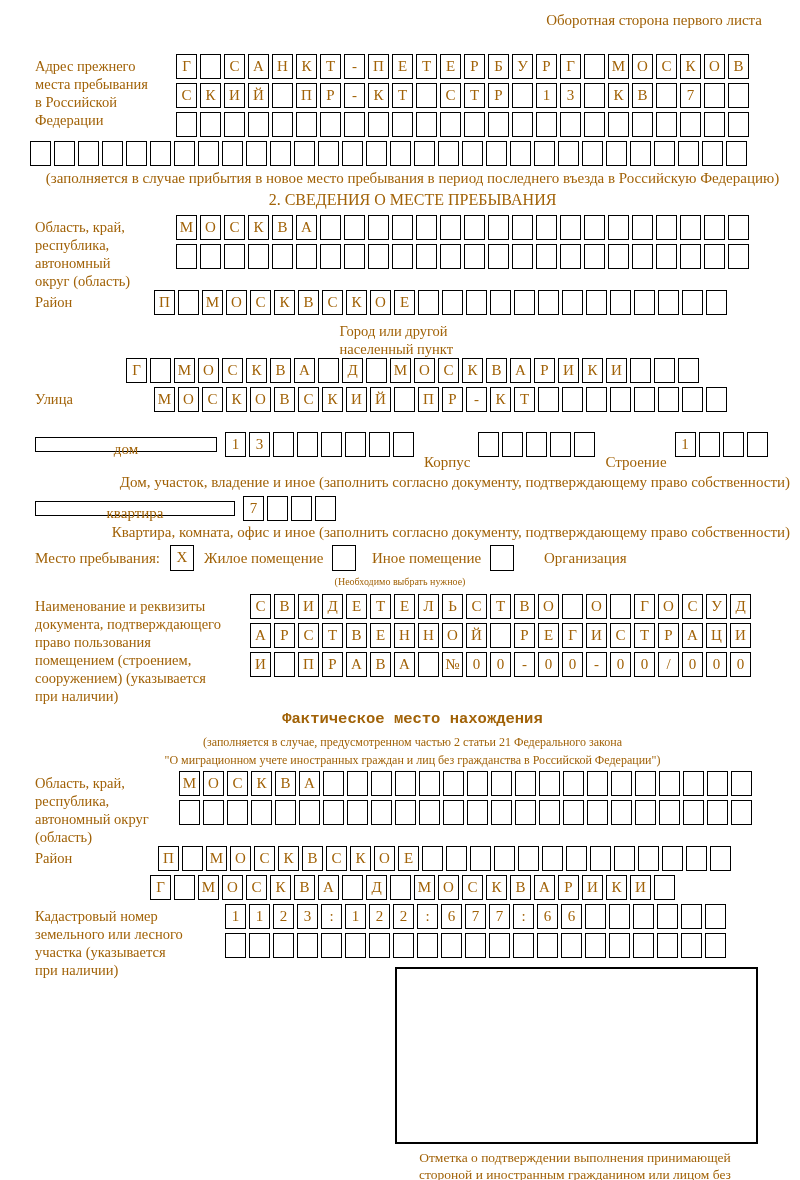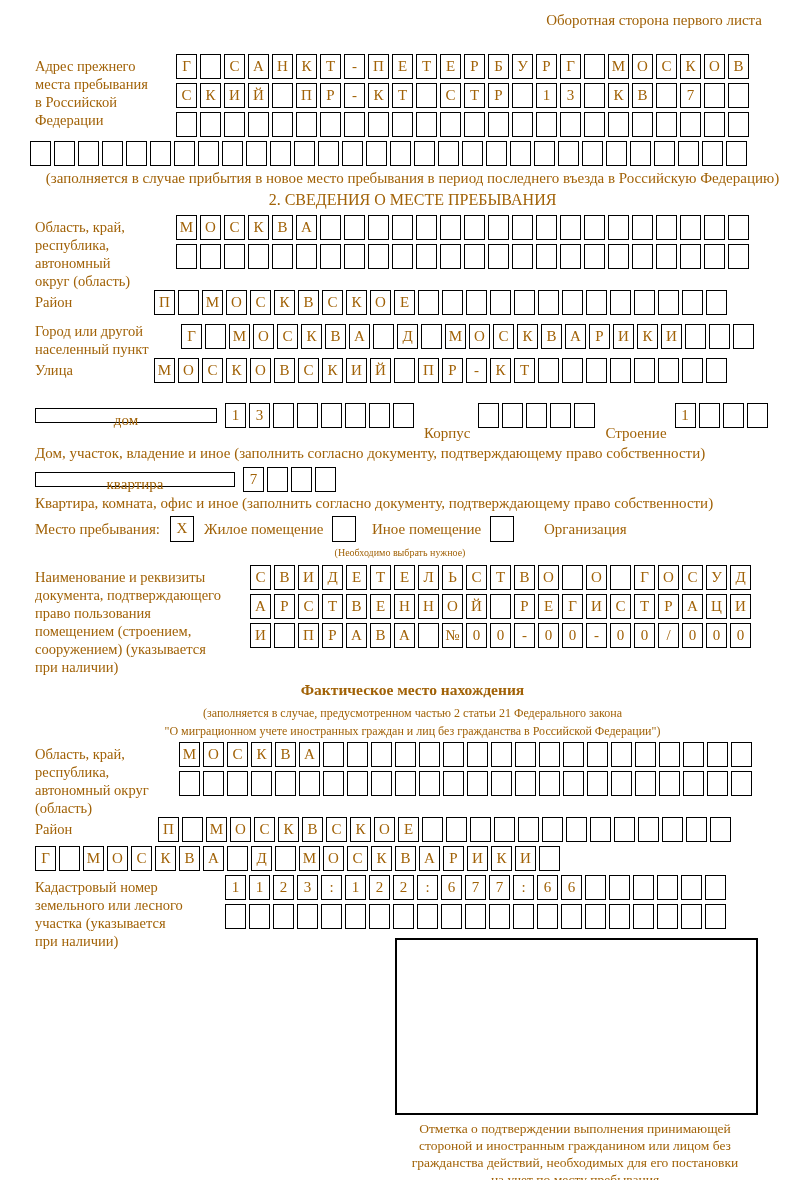--- a/index.html
+++ b/index.html
@@ -4,49 +4,49 @@
 <style>
   * { box-sizing: border-box; }
   html,body { margin:0; padding:0; background:#fff; }
   .page {
     width:800px; height:1180px; overflow:hidden;
     padding:10px 10px 0 35px;
     font-family:"Liberation Serif", serif; color:#a16207; background:#fff;
   }
   .hdr-right { text-align:right; font-size:15px; line-height:20px; padding-right:28px; margin-bottom:24px; }
   .frow { display:flex; align-items:flex-start; }
-  .frow.vcenter { align-items:center; }
+  .frow.vcenter { align-items:center;flex-direction:column; }
   .flabel { flex:0 0 auto; font-size:14.5px; line-height:18px; white-space:pre-line; padding-top:3px; }
   .boxcol { flex:0 0 auto; }
   .cellrow { display:flex; gap:3px; margin-bottom:4px; }
   .cellrow.inline { margin-bottom:0; }
   .cell {
     flex:0 0 auto; width:21px; height:25px; border:1.5px solid #000;
     font-size:15px; line-height:22px; text-align:center; overflow:hidden;
   }
   .cb { width:24px; height:26px; line-height:23px; }
   .fullrow { margin-left:-5px; }
   .note { font-size:15px; line-height:17px; }
   .center { text-align:center; }
   .sect-title { font-weight:normal; font-size:16px; line-height:20px; text-align:center; margin:3px 0 5px; }
-  .fact-title { font-weight:bold; font-size:15.5px; line-height:20px; text-align:center; margin:4px 0 4px; }
+  .fact-title { font-weight:bold; font-size:15.5px; line-height:20px; text-align:center; margin:4px 0 4px;font-family:Liberation Mono, monospace; }
   .fact-note { font-size:12px; line-height:18px; text-align:center; }
   .lw-prev{width:141px}.lw-obl{width:141px}.lw-rayon{width:119px}.lw-gorod{width:146px}
   .lw-ulitsa{width:119px}.lw-doc{width:215px}.lw-obl2{width:144px}.lw-rayon2{width:123px}
   .lw-gorod2{width:195px}.lw-kad{width:190px}
   .hrow { display:flex; align-items:center; margin-top:2px; }
   .hrow.mt5 { margin-top:5px; }
   .bigfield {
     flex:0 0 auto; width:182px; height:15px; border:1.5px solid #000;
     text-align:center; font-size:15px; line-height:23px;
   }
   .bigfield.apt { width:200px; }
   .ml8 { margin-left:8px; }
   .inl-label { font-size:15px; padding:0 8px 0 10px; white-space:nowrap;margin-top:36px; }
-  .sub-note { margin-top:3px; }
+  .sub-note { margin-top:3px;text-align:right; }
   .stay-row { display:flex; align-items:center; margin-top:4px; font-size:15px; line-height:19px; }
   .sw1{ flex:0 0 135px; }
   .sw2{ flex:0 0 138px; padding-left:10px; }
   .sw3{ flex:0 0 134px; padding-left:16px; }
   .sw4{ padding-left:30px; }
   .choose-note { margin:2px 0 2px 165px; width:400px; text-align:center; font-size:10px; line-height:17px; }
   .doc-block { margin-top:4px; }
   .sec3 { margin-top:2px; }
   .stamp-box { width:363px; height:177px; border:2px solid #000; margin-left:360px; margin-top:-12px; background:#fff; }
   .stamp-caption { width:430px; margin:5px 0 0 325px; text-align:center; font-size:13.5px; line-height:17px; white-space:pre-line; }

